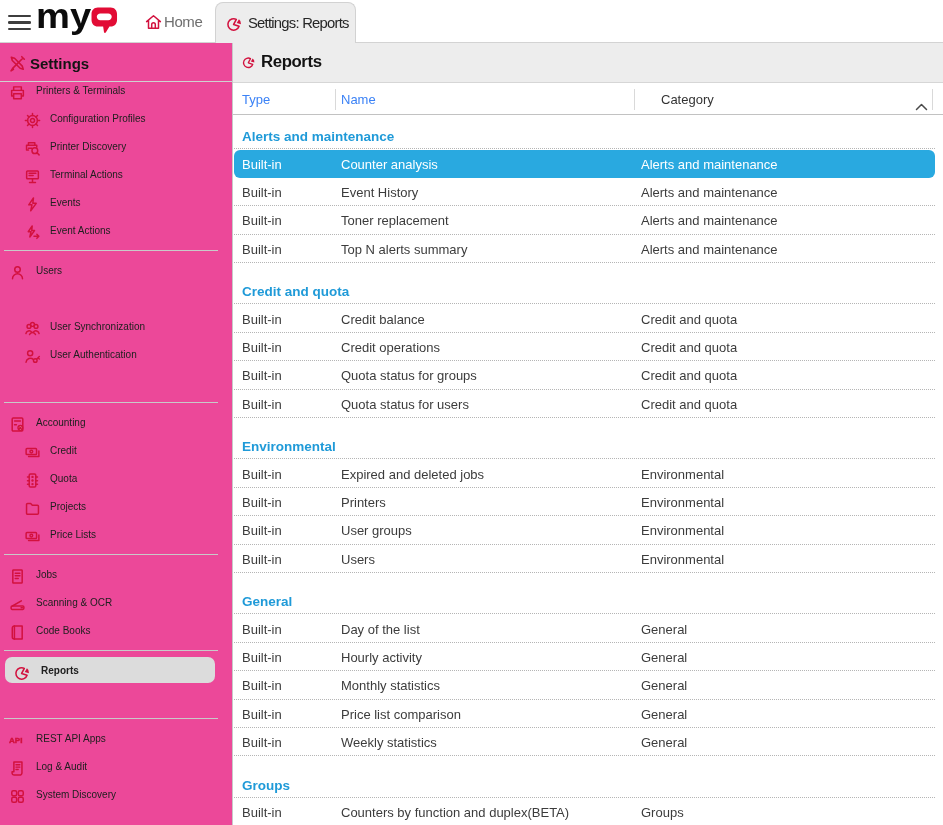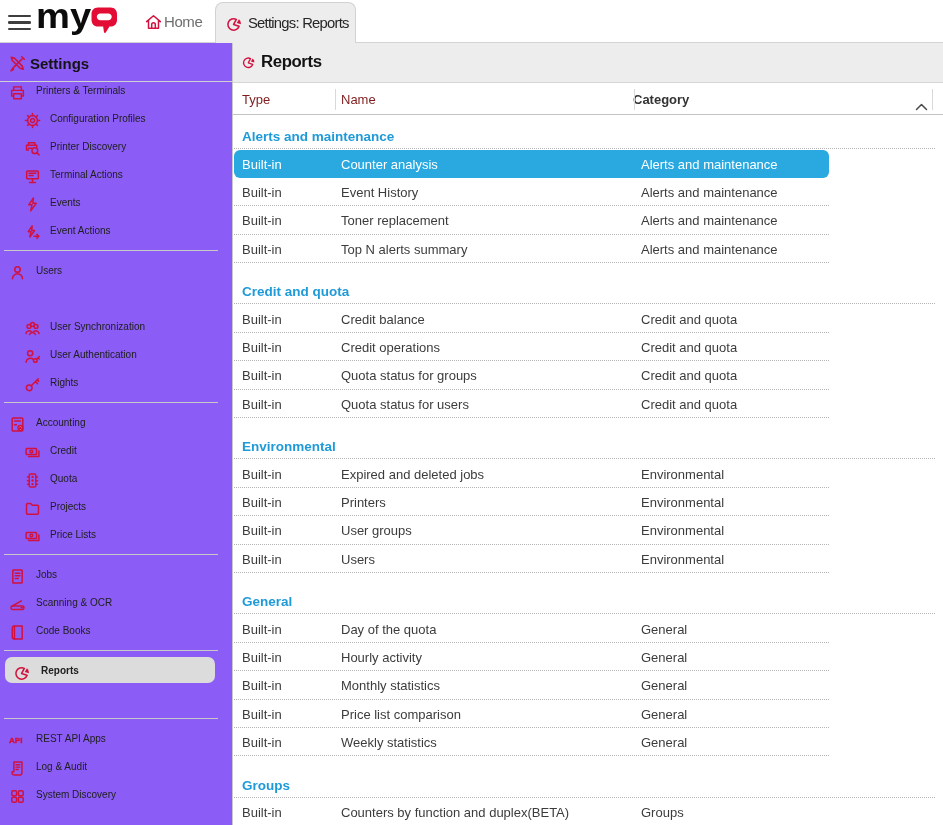--- a/index.html
+++ b/index.html
@@ -8,39 +8,39 @@
 #topbar{position:absolute;left:0;top:0;width:943px;height:42px;background:#fff;border-bottom:none;z-index:2}
 #topline{position:absolute;left:0;top:42px;width:943px;height:1px;background:#d3d3d3;z-index:3}
 .hbar{position:absolute;left:8px;width:22.5px;height:2.7px;background:#3e3e3e;border-radius:1.3px}
 #logo-my{position:absolute;left:36px;top:-4.5px;font-size:35px;font-weight:bold;color:#0c0c0c;transform:scaleX(1.09);transform-origin:left top}
 #home{position:absolute;left:144px;top:13px;display:flex;align-items:flex-start}
 #home span{margin-left:1px;font-size:15px;letter-spacing:-0.4px;color:#6e6e6e}
 #tab{position:absolute;left:215px;top:2px;z-index:4;width:141px;height:41px;background:#ededed;
  border:1px solid #d2d2d2;border-bottom:none;border-radius:8px 8px 0 0;display:flex;align-items:center;padding-left:10px}
 #tab span{margin-left:5px;font-size:14.8px;letter-spacing:-0.75px;color:#262626;white-space:nowrap}
 
-#sidebar{position:absolute;left:0;top:42px;width:233px;height:783px;background:#8b5cf6;border-right:1px solid #c8c8c8}
+#sidebar{position:absolute;left:0;top:42px;width:233px;height:783px;background:#ec4899;border-right:1px solid #c8c8c8}
 #shead{position:absolute;left:0;top:0;width:232px;height:40px;border-bottom:1px solid #d0d0d0}
 #shead .sic{top:13px}
 #shead .slb{font-weight:bold;font-size:15px;color:#141414;top:13px}
 .sitem{position:absolute;left:0;width:232px;height:28px}
 .sitem.sel{left:5px;top:0;width:210px;height:26px;background:#dcdcdc;border-radius:7px}
 .sic{position:absolute;top:6.5px;width:17px;height:17px;display:flex;align-items:center;justify-content:center}
 .slb{position:absolute;top:7.5px;font-size:10px;color:#202020;white-space:nowrap}
 .sel .slb{font-weight:bold}
 .sdiv{position:absolute;left:4px;width:214px;height:1px;background:#c9c9c9}
 
 #mhead{position:absolute;left:233px;top:42px;width:710px;height:41px;background:#ededed;border-bottom:1px solid #d6d6d6;display:flex;align-items:center;padding-left:9px}
 #mhead b{margin-left:5px;font-size:16.8px;color:#121212;letter-spacing:-0.4px}
 #thead{position:absolute;left:233px;top:83px;width:710px;height:32px;background:#fff;border-bottom:1px solid #c2c2c2}
-#thead .ht{position:absolute;top:0;line-height:34px;font-size:13px;color:#7f1d1d;white-space:nowrap}
+#thead .ht{position:absolute;top:0;line-height:34px;font-size:13px;color:#3b82f6;white-space:nowrap}
 #thead .vline{position:absolute;top:6px;height:21px;width:1px;background:#d9d9d9}
 #tbody{position:absolute;left:234px;top:0;width:701px;height:825px}
 .ghead{position:absolute;left:0;width:701px;height:28.4px;box-sizing:border-box;line-height:32.4px;border-bottom:1px dotted #b5b5b5;font-weight:bold;font-size:13.5px;color:#1f9ad8;padding-left:8px}
-.trow{position:absolute;left:0;width:595px;height:28.4px;box-sizing:border-box;line-height:29.4px;border-bottom:1px dotted #b5b5b5;font-size:13px;color:#3c3c3c;white-space:nowrap}
+.trow{position:absolute;left:0;width:701px;height:28.4px;box-sizing:border-box;line-height:29.4px;border-bottom:1px dotted #b5b5b5;font-size:13px;color:#3c3c3c;white-space:nowrap}
 .trow span{position:absolute;top:0}
 .c1{left:8px}.c2{left:107px}.c3{left:407px}
 .trow.trsel{background:#29a9e0;border-radius:6px;border-bottom-color:transparent;color:#fff}
 </style></head><body>
 <div id="page">
 <div id="topline"></div>
 <div id="topbar">
  <div class="hbar" style="top:14.5px"></div>
  <div class="hbar" style="top:21px"></div>
  <div class="hbar" style="top:27.5px"></div>
@@ -151,29 +151,20 @@
         <span class="sic" style="left:24px">
           <svg width="17" height="17" viewBox="0 0 16 16" fill="none" stroke="#d2113e" stroke-width="1.4" stroke-linecap="round" stroke-linejoin="round">
             <circle cx="5.8" cy="4.9" r="2.4"></circle>
             <path d="M1.9 13.4a4.1 4.1 0 0 1 6.9-2.6"></path>
             <circle cx="10.6" cy="11.8" r="1.7"></circle>
             <path d="M11.8 10.6l2.6-2.6M13.2 9.2l1.2 1.2"></path>
           </svg>
         </span>
         <span class="slb" style="left:50px">User Authentication</span>
       </div>
-<div class="sitem" style="top:327px">
-        <span class="sic" style="left:24px">
-          <svg width="17" height="17" viewBox="0 0 16 16" fill="none" stroke="#d2113e" stroke-width="1.4" stroke-linecap="round" stroke-linejoin="round">
-            <circle cx="4.9" cy="11.1" r="2.7"></circle>
-            <path d="M6.8 9.2l6.6-6.6M10.8 5.2l2 2M12.5 3.5l1.3 1.3"></path>
-          </svg>
-        </span>
-        <span class="slb" style="left:50px">Rights</span>
-      </div>
 <div class="sdiv" style="top:360px"></div>
 <div class="sitem" style="top:367px">
         <span class="sic" style="left:9px">
           <svg width="17" height="17" viewBox="0 0 16 16" fill="none" stroke="#d2113e" stroke-width="1.4" stroke-linecap="round" stroke-linejoin="round">
             <rect x="3" y="1.9" width="10" height="12.2" rx="1"></rect>
             <path d="M5.3 4.8h5.4M5.2 8.2h1.8"></path>
             <circle cx="10.7" cy="11.1" r="2.2" fill="#efefef"></circle>
             <path d="M9.9 10.3l1.6 1.6M11.5 10.3l-1.6 1.6"></path>
           </svg>
         </span>
@@ -291,21 +282,21 @@
 <div id="mhead">
       <svg width="14" height="14" viewBox="0 0 16 16" fill="none" stroke="#d2113e" stroke-width="1.6" stroke-linecap="round" stroke-linejoin="round">
         <path d="M9.7 4.1A5.4 5.4 0 1 0 12.3 10.6L7.2 8.9z" stroke-width="1.5"></path>
         <path d="M12.2 4A4.9 4.9 0 0 1 14.1 8.7L10.1 7.5z" fill="#d2113e" stroke="none"></path>
       </svg>
       <b>Reports</b>
     </div>
 <div id="thead">
  <span class="ht" style="left:9px">Type</span>
  <span class="ht" style="left:108px">Name</span>
- <span class="ht" style="left:400px;color:#333;font-weight:bold">Category</span>
+ <span class="ht" style="left:428px;color:#333;font-weight:normal">Category</span>
  <div class="vline" style="left:102px"></div>
  <div class="vline" style="left:401px"></div>
  <div class="vline" style="left:699px"></div>
  <span style="position:absolute;left:682px;top:14px"><svg width="13" height="8" viewBox="0 0 13 8" fill="none" stroke="#4a4a4a" stroke-width="1.5" stroke-linecap="round" stroke-linejoin="round">
           <path d="M1.5 6.5 6.5 1.5l5 5"></path>
         </svg></span>
 </div>
 <div id="tbody">
 <div class="ghead" style="top:121.1px">Alerts and maintenance</div>
 <div class="trow trsel" style="top:149.5px">
@@ -366,21 +357,21 @@
         <span class="c3">Environmental</span>
       </div>
 <div class="trow" style="top:544.7px">
         <span class="c1">Built-in</span>
         <span class="c2">Users</span>
         <span class="c3">Environmental</span>
       </div>
 <div class="ghead" style="top:586.1px">General</div>
 <div class="trow" style="top:614.5px">
         <span class="c1">Built-in</span>
-        <span class="c2">Day of the quota</span>
+        <span class="c2">Day of the list</span>
         <span class="c3">General</span>
       </div>
 <div class="trow" style="top:642.9px">
         <span class="c1">Built-in</span>
         <span class="c2">Hourly activity</span>
         <span class="c3">General</span>
       </div>
 <div class="trow" style="top:671.3px">
         <span class="c1">Built-in</span>
         <span class="c2">Monthly statistics</span>

